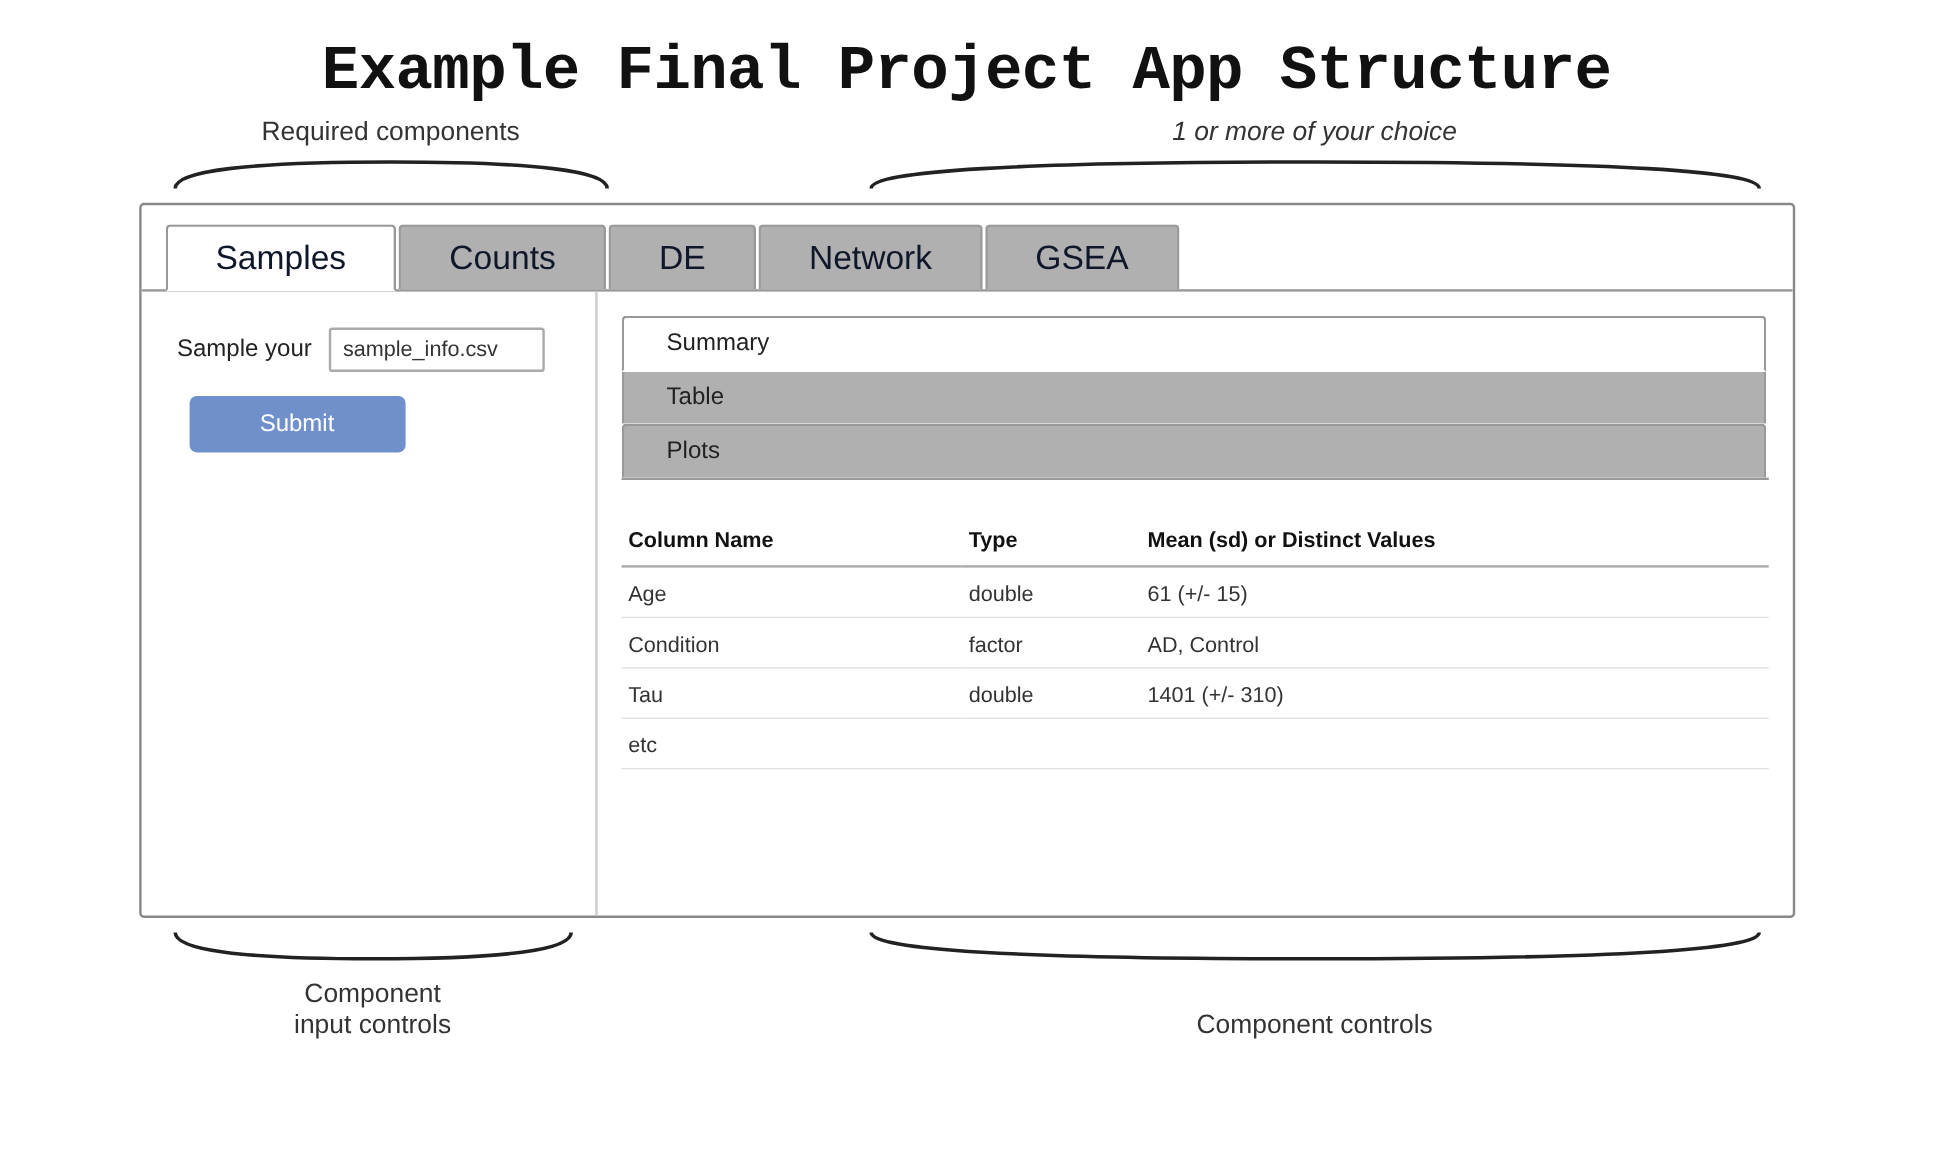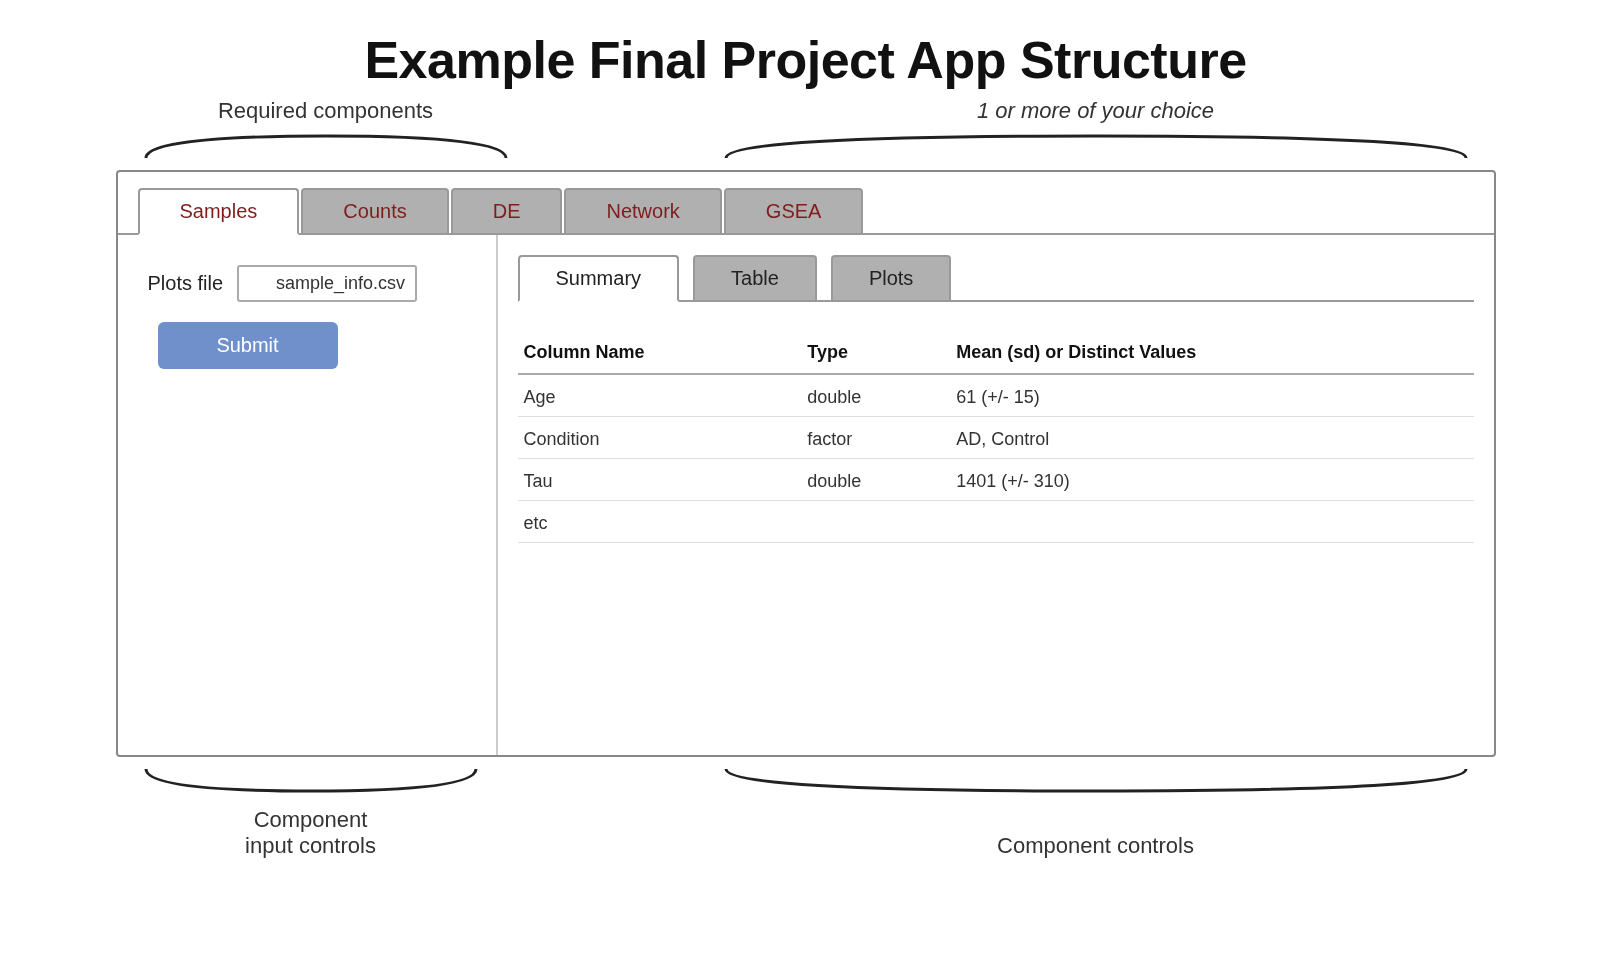--- a/index.html
+++ b/index.html
@@ -14,20 +14,21 @@
       padding: 30px 60px 60px;
     }
 
     .page-title {
       font-size: 52px;
       font-weight: 900;
       color: #111;
       text-align: right;
       margin-bottom: 8px;
       letter-spacing: -0.5px;
+      font-family: Liberation Mono, monospace;
     }
 
     .labels-row {
       display: flex;
       width: 100%;
       max-width: 1380px;
       justify-content: space-between;
       margin-bottom: 4px;
       padding: 0 10px;
     }
@@ -77,26 +78,26 @@
     .tab-bar {
       display: flex;
       flex-direction: row;
       border-bottom: 2px solid #999;
       padding: 16px 0 0 20px;
       gap: 0;
     }
 
     .tab {
       padding: 10px 40px;
-      font-size: 20px;
+      font-size: 28px;
       border: 2px solid #999;
       border-bottom: none;
       cursor: pointer;
       background: #b0b0b0;
-      color: #7f1d1d;
+      color: #0f172a;
       margin-right: 2px;
       border-radius: 4px 4px 0 0;
     }
 
     .tab.active {
       background: #fff;
       border-bottom: 2px solid #fff;
       margin-bottom: -2px;
       position: relative;
       z-index: 2;
@@ -132,21 +133,20 @@
     }
 
     .sample-file-input {
       border: 2px solid #aaa;
       border-radius: 3px;
       padding: 6px 10px;
       font-size: 18px;
       color: #333;
       background: #fff;
       width: 180px;
-      text-align: right;
     }
 
     .submit-btn {
       background: #7090cc;
       color: #fff;
       border: none;
       border-radius: 6px;
       padding: 12px 36px;
       font-size: 20px;
       cursor: pointer;
@@ -158,24 +158,24 @@
     .right-panel {
       flex: 1;
       padding: 20px 20px 30px;
       display: flex;
       flex-direction: column;
     }
 
     
     .sub-tab-bar {
       display: flex;
-      flex-direction: row;
+      flex-direction: column;
       border-bottom: 2px solid #999;
       padding: 0;
-      gap: 12px;
+      gap: 0;
       margin-bottom: 20px;
     }
 
     .sub-tab {
       padding: 10px 36px;
       font-size: 20px;
       border: 2px solid #999;
       border-bottom: none;
       cursor: pointer;
       background: #b0b0b0;
@@ -288,21 +288,21 @@
     <div class="tab">Counts</div>
     <div class="tab">DE</div>
     <div class="tab">Network</div>
     <div class="tab">GSEA</div>
   </div>
 
   <div class="main-content">
 
     <div class="left-panel">
       <div class="sample-file-row">
-        <span class="sample-file-label">Plots file</span>
+        <span class="sample-file-label">Sample your</span>
         <input class="sample-file-input" type="text" value="sample_info.csv" style="">
       </div>
       <button class="submit-btn">Submit</button>
     </div>
 
     <div class="right-panel">
 
       <div class="sub-tab-bar">
         <div class="sub-tab active">Summary</div>
         <div class="sub-tab">Table</div>

